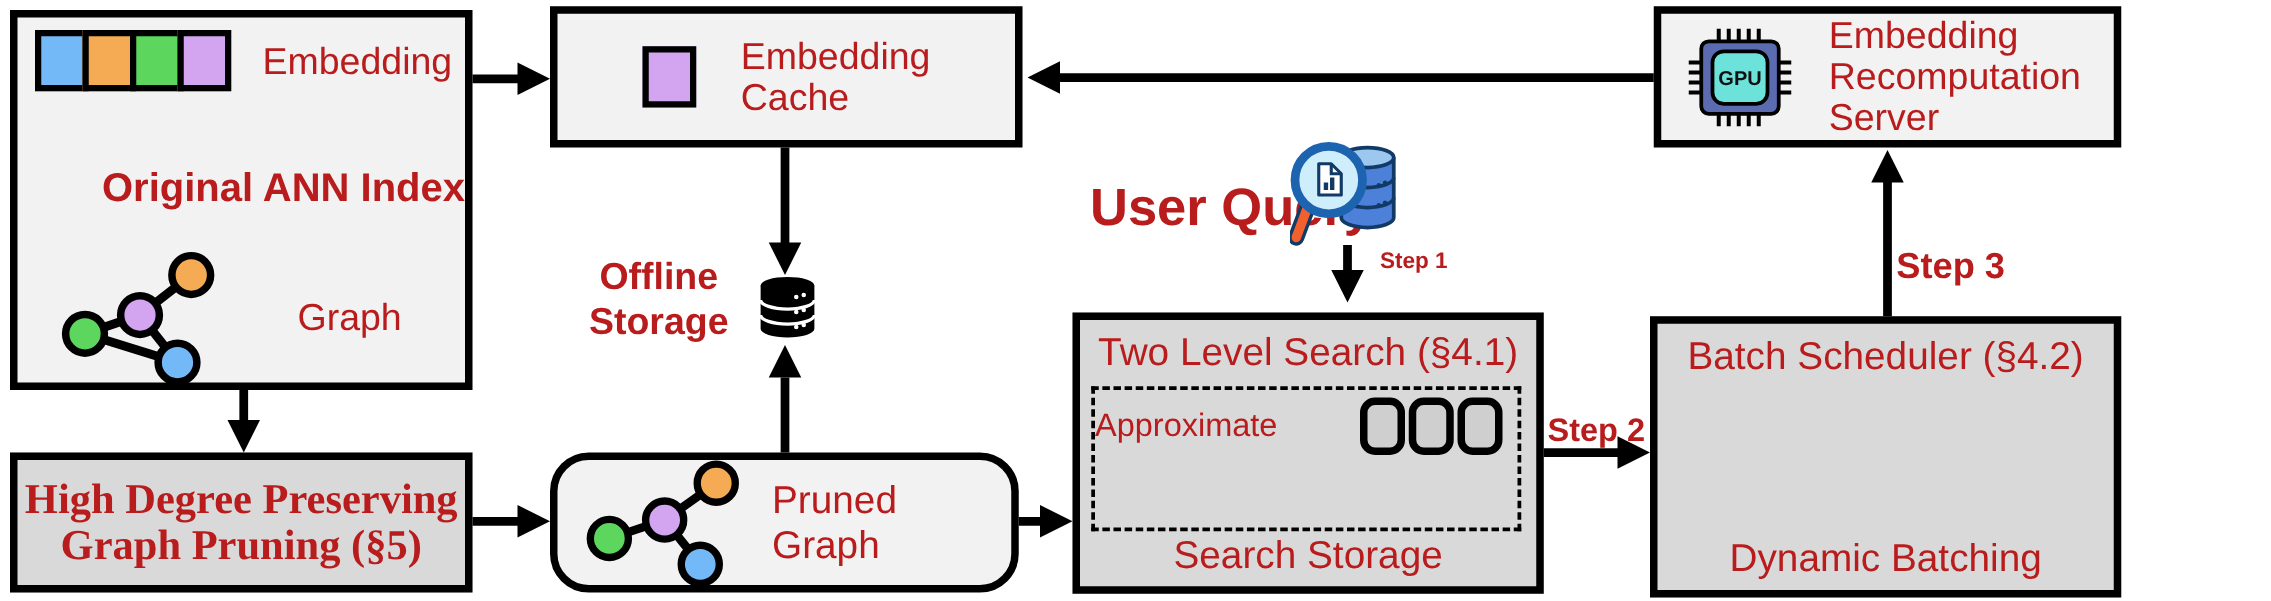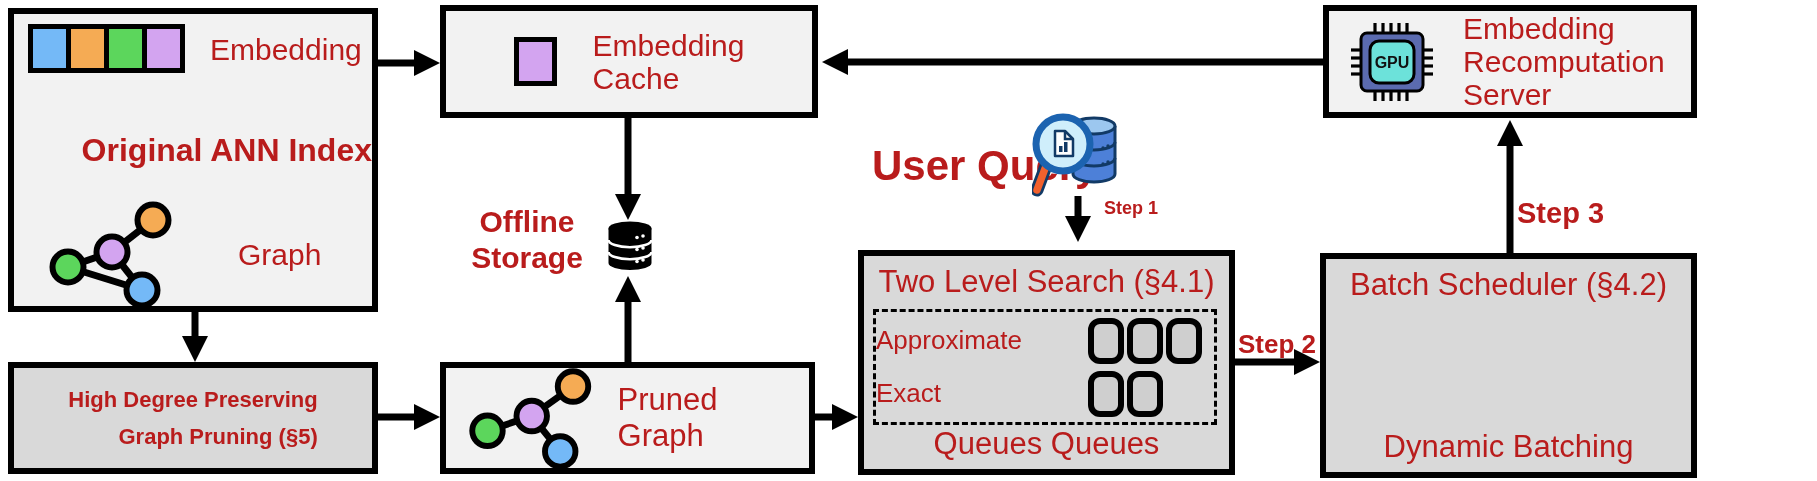--- a/index.html
+++ b/index.html
@@ -58,21 +58,21 @@
         <circle cx="113" cy="24" r="15.5" fill="#f5ab54"></circle>
         <circle cx="72" cy="56" r="15.5" fill="#d3a4f0"></circle>
         <circle cx="28" cy="71" r="15.5" fill="#5cd65c"></circle>
         <circle cx="102" cy="94" r="15.5" fill="#74b9f7"></circle>
       </g>
     </svg>
     <span class="lbl" style="left:224px;top:224px;font-size:30px;">Graph</span>
   </div>
 
   <div class="box dark ctr" style="left:8px;top:362px;width:370px;height:112px;">
-    <div class="prelines bold" style="font-size:22px;line-height:37px;text-align:right;">High Degree Preserving
+    <div class="prelines bold" style="font-size:34px;line-height:37px;text-align:center;font-family:Liberation Serif, serif;">High Degree Preserving
 Graph Pruning (§5)</div>
   </div>
 
   <div class="box light ctr" style="left:440px;top:5px;width:378px;height:113px;gap:36px;">
     <div class="sq sq-purple"></div>
     <div class="prelines" style="font-size:30px;line-height:33px;">Embedding
 Cache</div>
   </div>
 
   <div class="lbl bold prelines" style="left:462px;top:204px;width:130px;text-align:center;font-size:30px;line-height:36px;white-space:pre-line;">Offline
@@ -85,21 +85,21 @@
     <g fill="#fff">
       <circle cx="31" cy="16.5" r="1.8"></circle>
         <circle cx="37" cy="15" r="1.8"></circle>
       <circle cx="31" cy="28.5" r="1.8"></circle>
         <circle cx="37" cy="27" r="1.8"></circle>
       <circle cx="31" cy="40.5" r="1.8"></circle>
         <circle cx="37" cy="39" r="1.8"></circle>
     </g>
   </svg>
 
-  <div class="box light" style="left:440px;top:362px;width:375px;height:112px;display:flex;align-items:center;gap:22px;padding-left:12px;">
+  <div class="box light" style="left:440px;top:362px;width:375px;height:112px;display:flex;align-items:center;gap:22px;padding-left:12px;border-radius:31px;">
     <svg width="140" height="102" viewBox="0 0 140 102">
       <g stroke="#000" stroke-width="7">
         <line x1="30" y1="64" x2="75" y2="49"></line>
         <line x1="75" y1="49" x2="117" y2="19"></line>
         <line x1="75" y1="49" x2="104" y2="85"></line>
       </g>
       <g stroke="#000" stroke-width="6">
         <circle cx="117" cy="19" r="15.5" fill="#f5ab54"></circle>
         <circle cx="75" cy="49" r="15.5" fill="#d3a4f0"></circle>
         <circle cx="30" cy="64" r="15.5" fill="#5cd65c"></circle>
@@ -140,29 +140,22 @@
     <div class="title-ctr" style="top:8px;">Two Level Search (§4.1)</div>
     <div class="dashed" style="left:9px;top:53px;width:344px;height:116px;padding-top:2px;">
       <div class="q-row">
         <span class="q-label">Approximate</span>
         <div class="q-slots">
           <div class="slot"></div>
           <div class="slot"></div>
           <div class="slot"></div>
         </div>
       </div>
-      <div class="q-row">
-        <span class="q-label">Exact</span>
-        <div class="q-slots">
-          <div class="slot"></div>
-          <div class="slot"></div>
-        </div>
-      </div>
     </div>
-    <div class="footer-ctr">Queues Queues</div>
+    <div class="footer-ctr">Search Storage</div>
   </div>
 
   <div class="box dark" style="left:1320px;top:253px;width:377px;height:225px;">
     <div class="title-ctr" style="top:8px;">Batch Scheduler (§4.2)</div>
     <div class="footer-ctr">Dynamic Batching</div>
   </div>
 
   <div class="box light" style="left:1323px;top:5px;width:374px;height:113px;display:flex;align-items:center;gap:26px;padding-left:18px;">
     <svg width="90" height="84" viewBox="0 0 90 84">
       <g stroke="#000" stroke-width="3.2">

